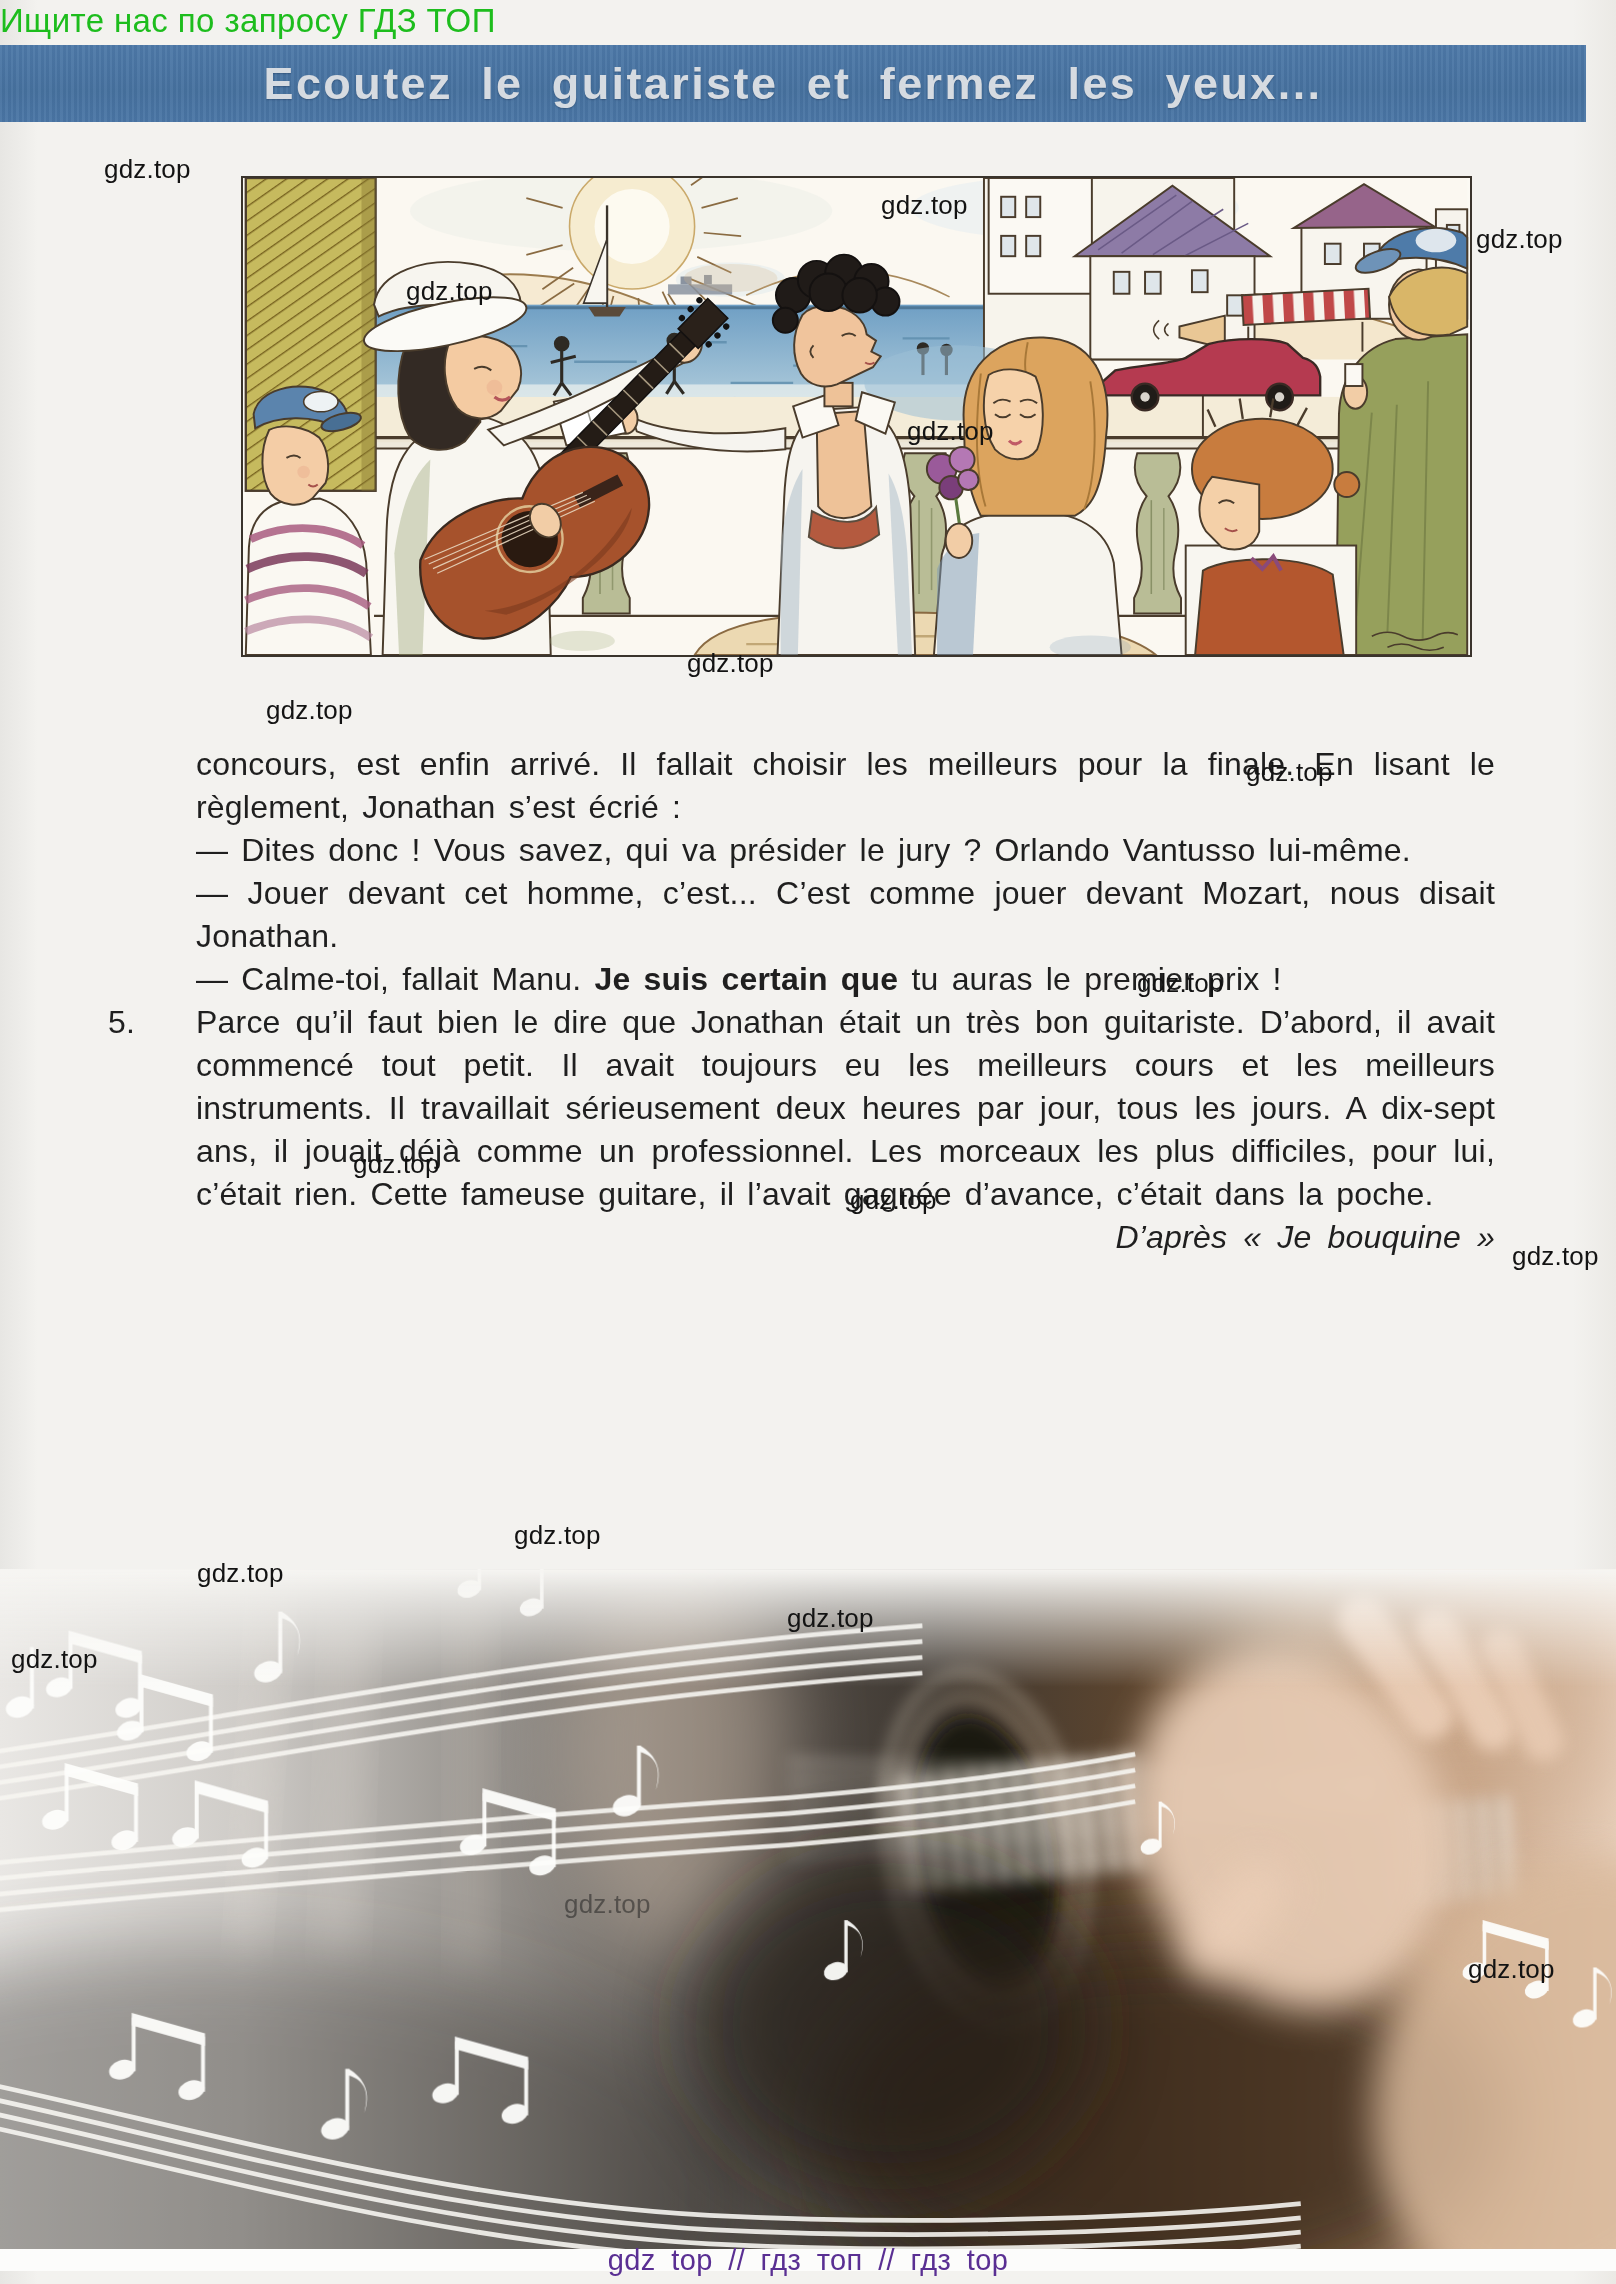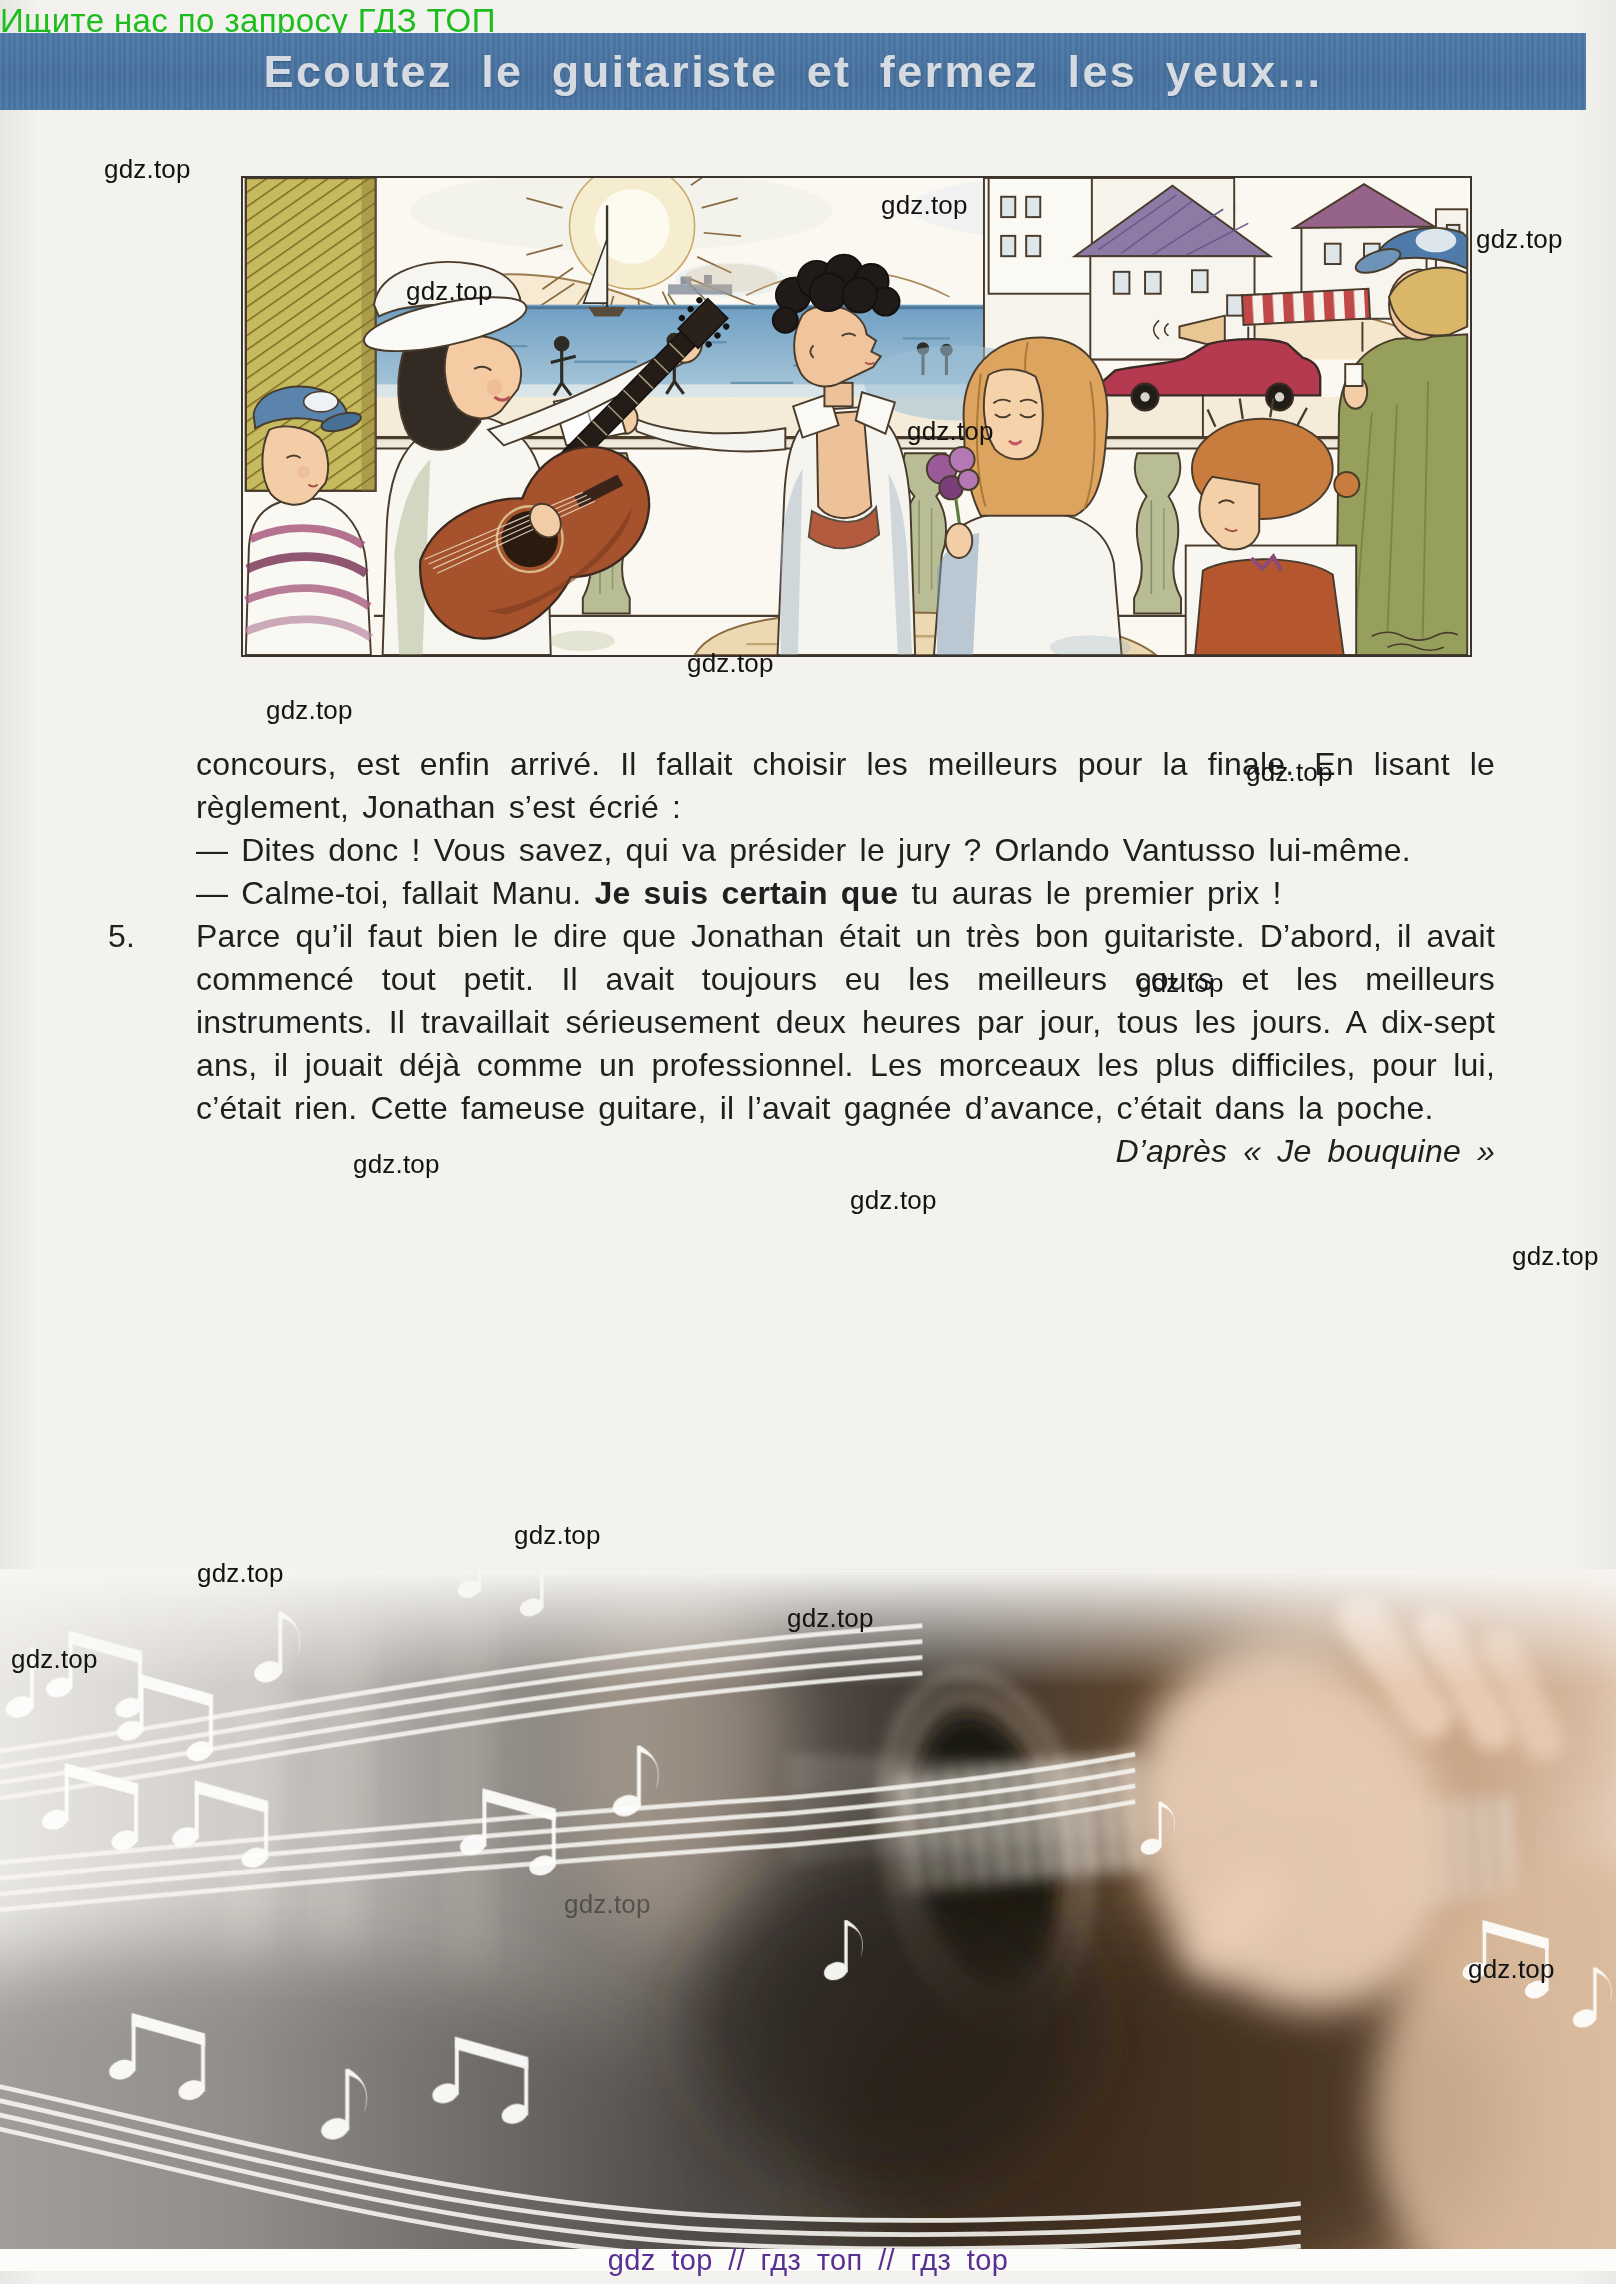--- a/index.html
+++ b/index.html
@@ -6,21 +6,21 @@
   .page{
     position:relative; width:1616px; height:2284px; overflow:hidden;
     background:linear-gradient(to right,#e7e6e3 0px,#f3f2ef 38px,#f3f2ef 1573px,#ebe9e5 1616px);
     font-family:"Liberation Sans","DejaVu Sans",sans-serif;
   }
   .promo{
     position:absolute; left:0; top:2.4px; width:100%; text-align:left;
     font-size:33px; font-weight:400; color:#1dbd1d; letter-spacing:0.4px;
   }
   .banner{
-    position:absolute; left:0; top:33px; width:1586px; height:77px;
+    position:absolute; left:0; top:45px; width:1586px; height:77px;
     background:linear-gradient(180deg,#4e7aa9 0%,#47729f 60%,#4b77a6 100%);
     background-blend-mode:multiply;
     display:flex; align-items:center; justify-content:center;
   }
   .banner::after{content:""; position:absolute; inset:0;
     background:repeating-linear-gradient(90deg,rgba(255,255,255,.04) 0 2.4px,rgba(0,0,30,.04) 2.4px 5.5px);}
   .banner span{
     position:relative; z-index:1; font-size:45px; font-weight:700; color:#d6dbe1;
     letter-spacing:2.4px; word-spacing:13.4px; text-shadow:0 0.8px 1.6px rgba(20,40,70,.35);
   }
@@ -368,20 +368,21 @@
       </g>
       <ellipse cx="430" cy="592" rx="42" ry="13" fill="#9aa878" opacity=".25"></ellipse>
       <ellipse cx="1080" cy="600" rx="52" ry="15" fill="#7d9cb8" opacity=".22"></ellipse>
       <ellipse cx="620" cy="128" rx="60" ry="18" fill="#d9b98a" opacity=".25"></ellipse>
     </svg>
   </div>
 
   <div class="textcol">
     <p>concours, est enfin arrivé. Il fallait choisir les meilleurs pour la finale. En lisant le règlement, Jonathan s’est écrié :</p>
     <p>— Dites donc ! Vous savez, qui va présider le jury ? Orlando Vantusso lui-même.</p>
+    <p>— Jouer devant cet homme, c’est... C’est comme jouer devant Mozart, nous disait Jonathan.</p>
     <p><span>— Calme-toi, fallait Manu. </span><b>Je suis certain que</b><span> tu auras le premier prix !</span></p>
     <p class="p5">
       <span class="num">5.</span><span>Parce qu’il faut bien le dire que Jonathan était un très bon guitariste. D’abord, il avait commencé tout petit. Il avait toujours eu les meilleurs cours et les meilleurs instruments. Il travaillait sérieusement deux heures par jour, tous les jours. A dix-sept ans, il jouait déjà comme un professionnel. Les morceaux les plus difficiles, pour lui, c’était rien. Cette fameuse guitare, il l’avait gagnée d’avance, c’était dans la poche.</span>
     </p>
     <p class="attr">D’après « Je bouquine »</p>
   </div>
 
   <div class="photo">
     <svg viewBox="0 0 2050 865">
       <defs>

